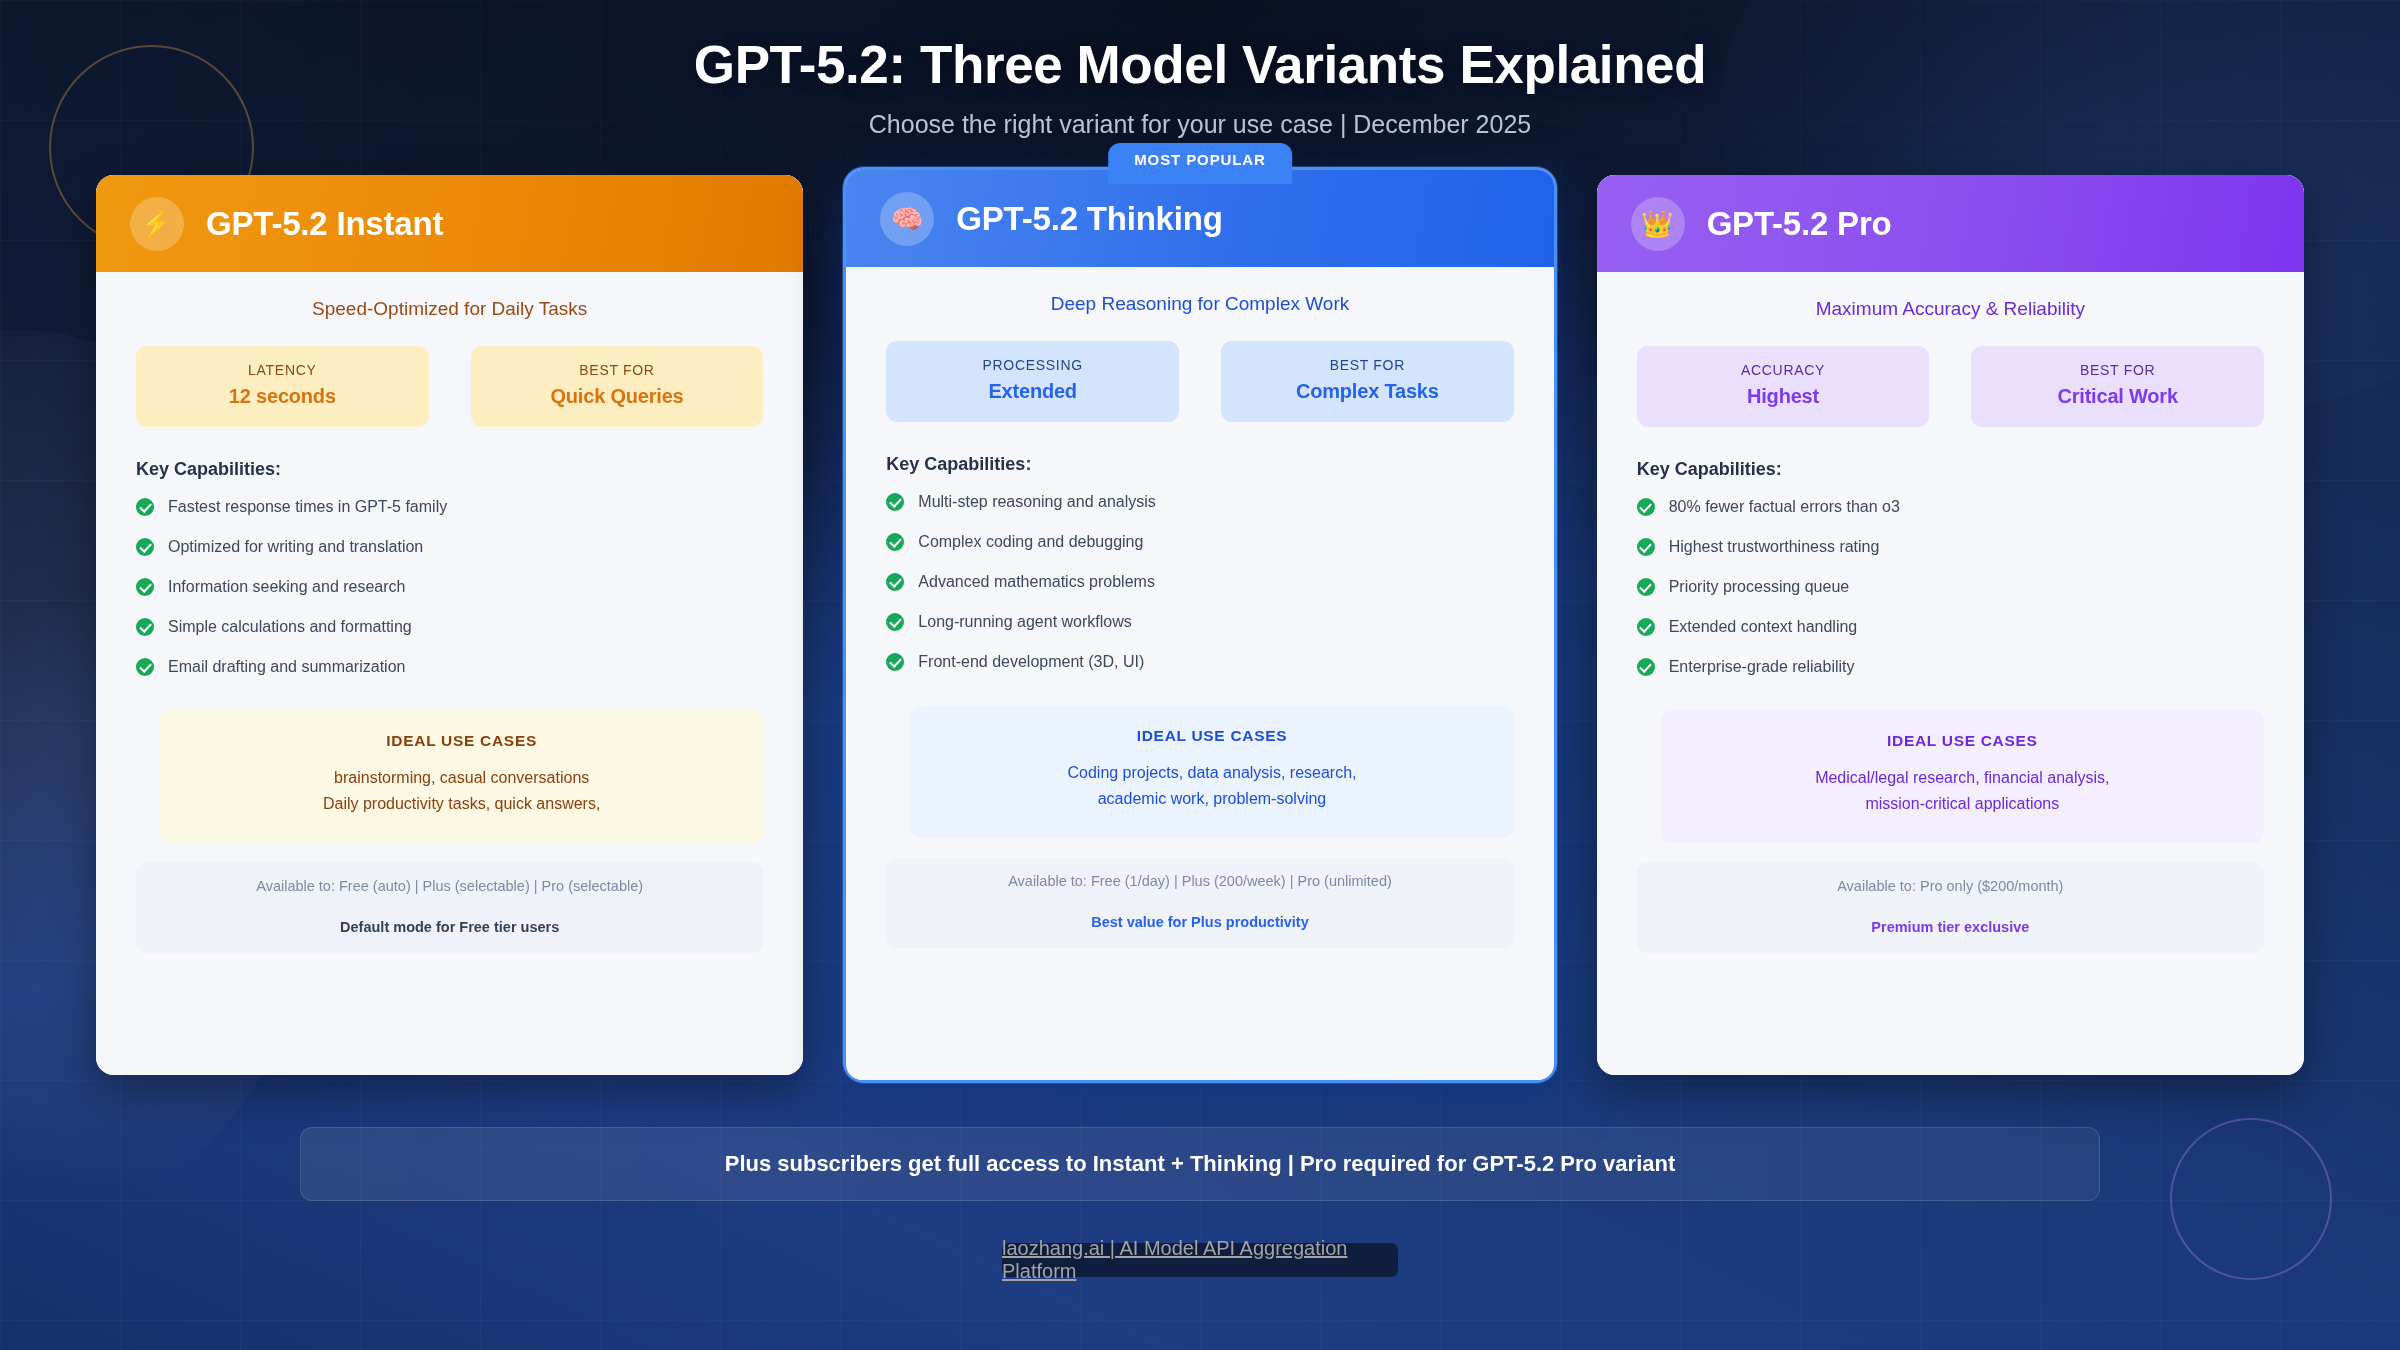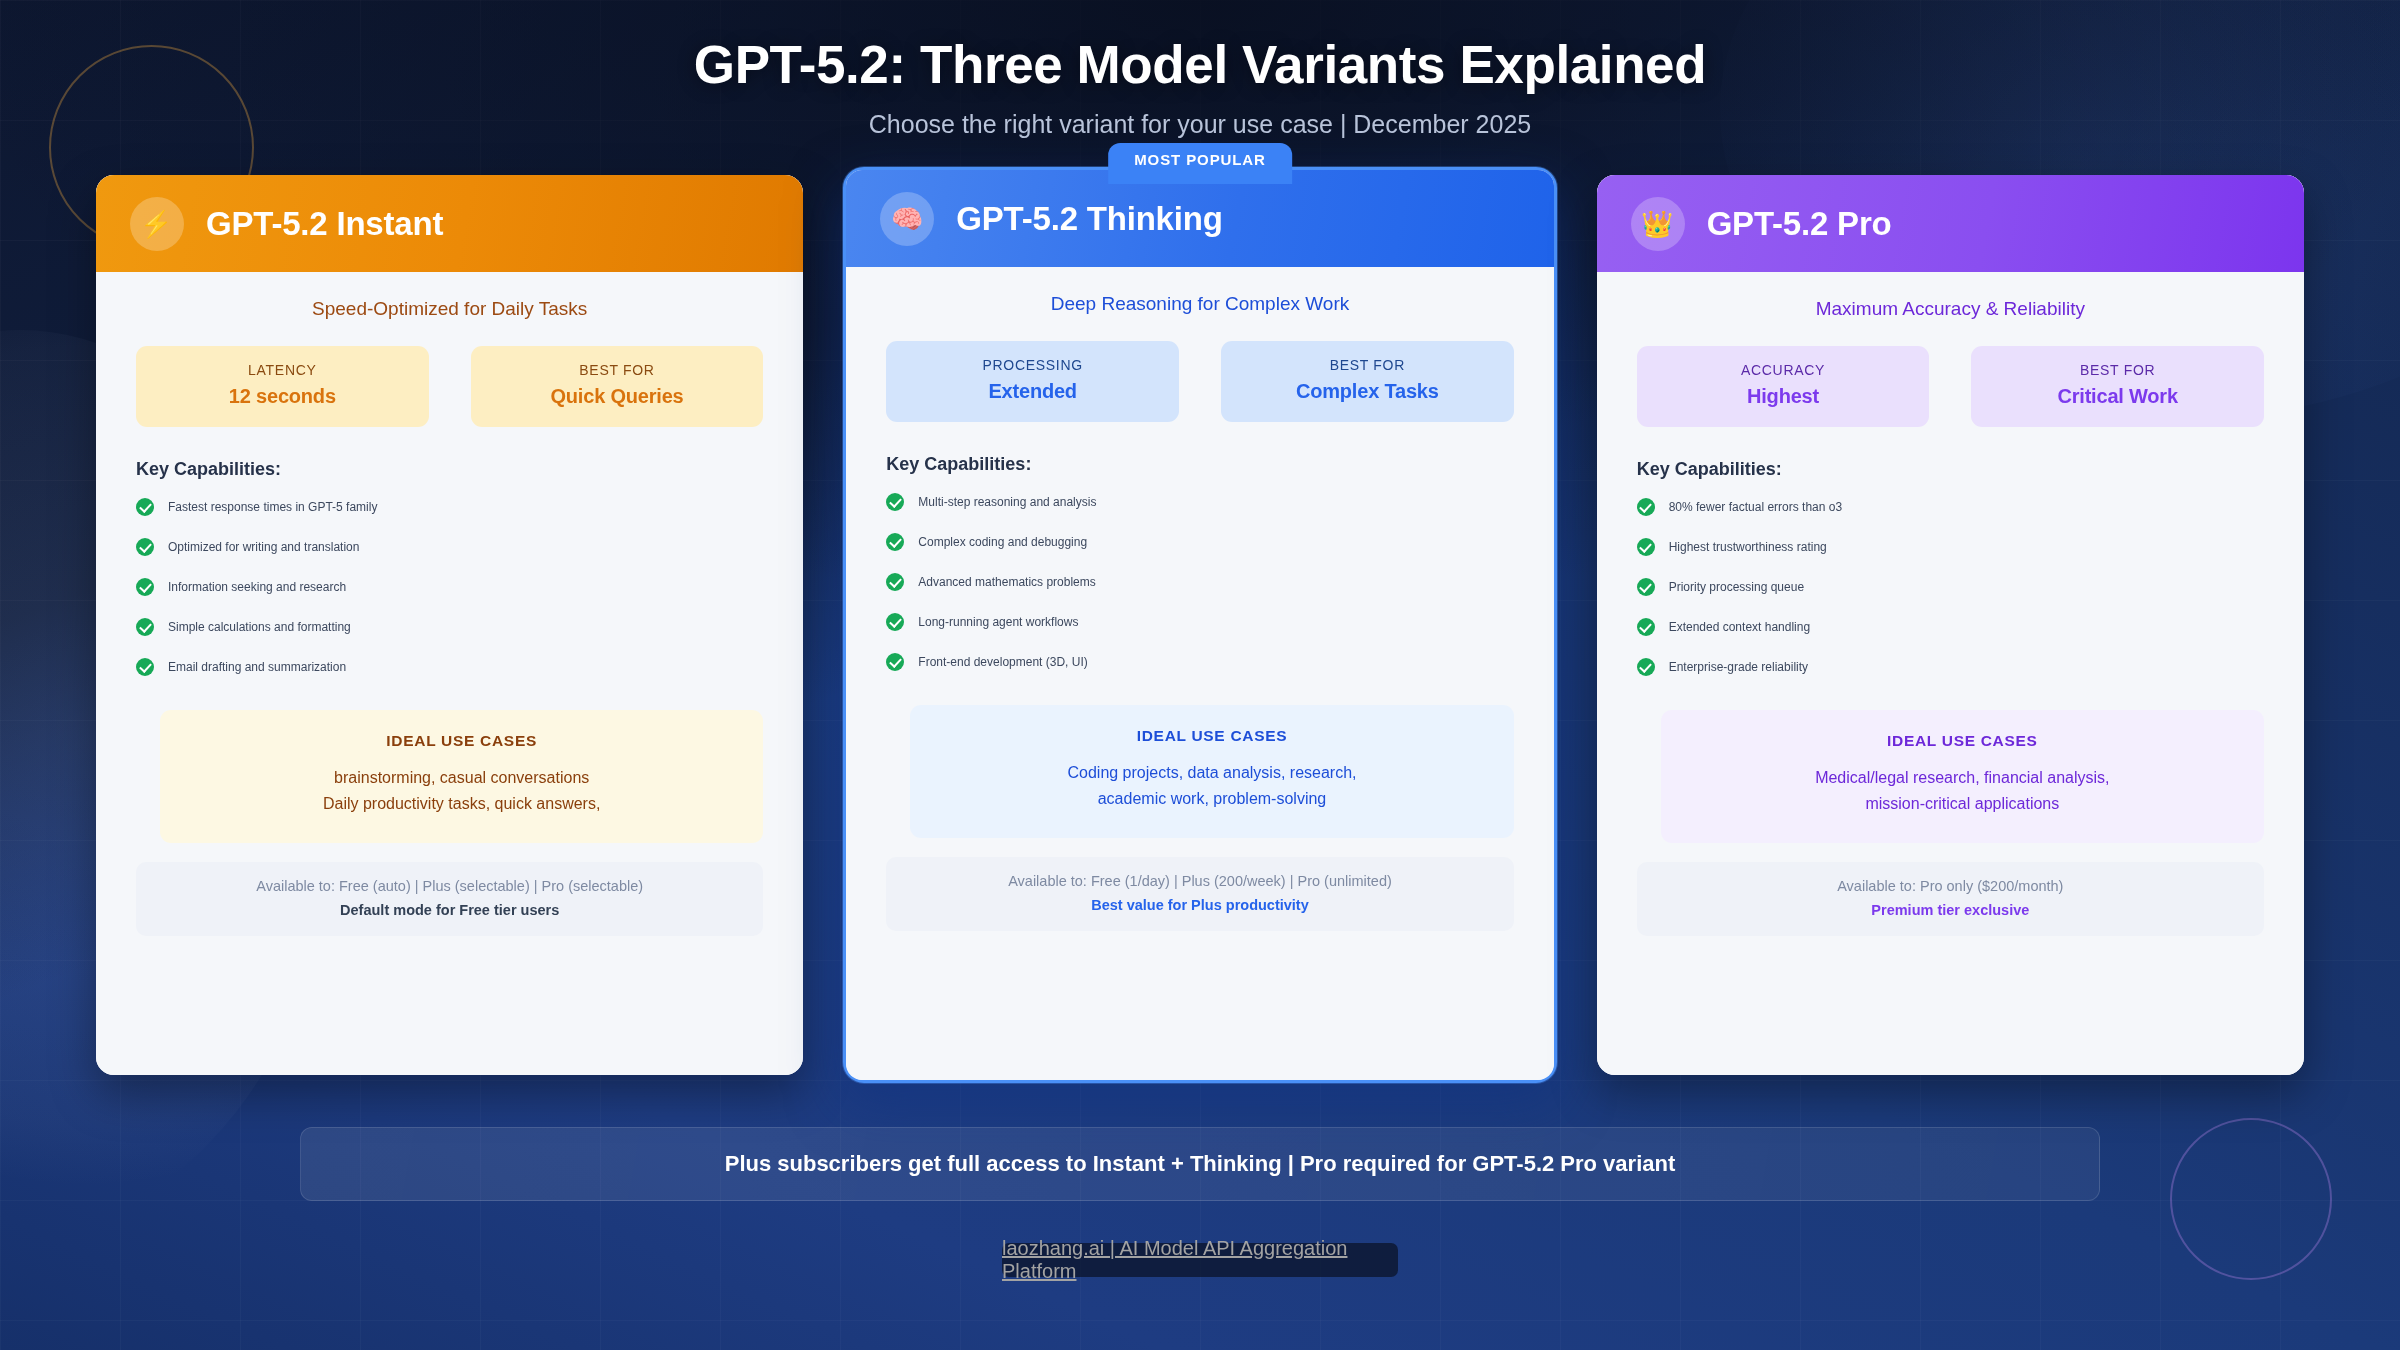--- a/index.html
+++ b/index.html
@@ -238,21 +238,21 @@
   .cap-check::after {
     content: "";
     position: absolute;
     left: 5.5px; top: 3.3px;
     width: 5px; height: 9px;
     border: solid #ffffff;
     border-width: 0 2px 2px 0;
     transform: rotate(43deg);
   }
   .cap-text {
-    font-size: 12px;
+    font-size: 16px;
     color: #3c485e;
   }
 
   .usecase-box {
     margin: 12px 40px 0 64px;
     border-radius: 11px;
     padding: 22px 24px 26px 24px;
     text-align: center;
   }
   .usecase-box.instant  { background: #fdf8e3; }
@@ -273,21 +273,21 @@
   .availability-box {
     margin: 19px 40px 0 40px;
     background: #eff2f8;
     border-radius: 10px;
     padding: 16px 16px 18px 16px;
     text-align: center;
   }
   .availability-line {
     font-size: 14.5px;
     color: #7e8aa2;
-    margin-bottom: 8px;
+    margin-bottom: 25px;
   }
   .availability-note {
     font-size: 14.5px;
     font-weight: bold;
   }
   .availability-note.instant  { color: #334155; }
   .availability-note.thinking { color: #2563eb; }
   .availability-note.pro      { color: #7c3aed; }
 
   

